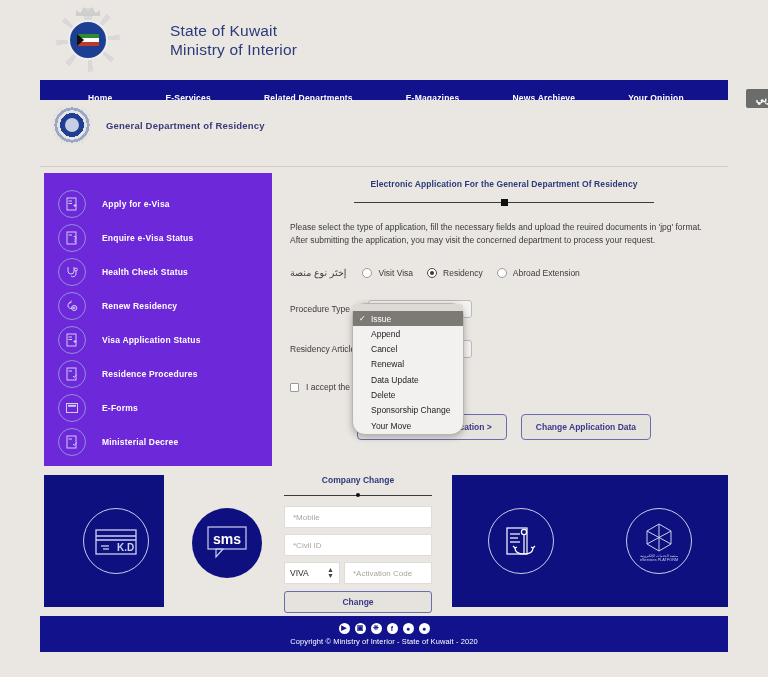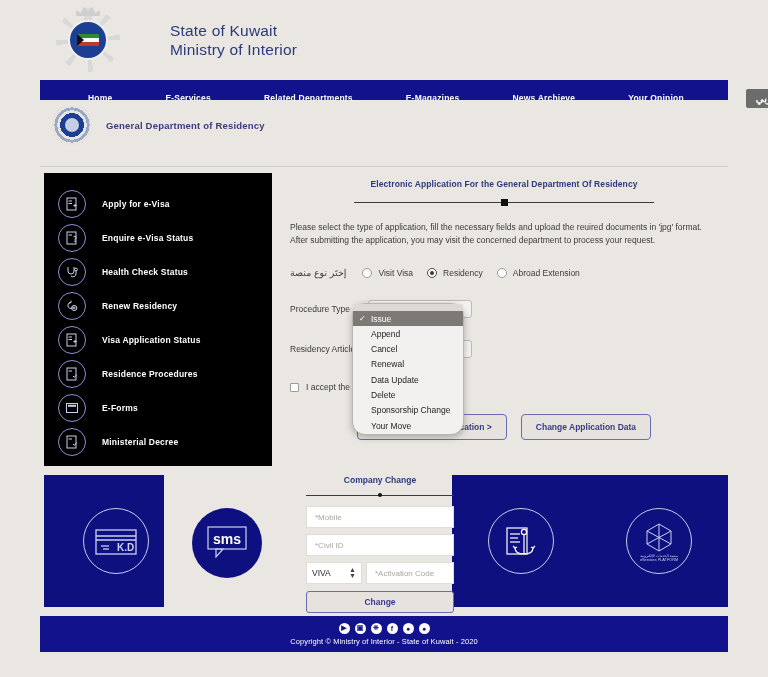--- a/index.html
+++ b/index.html
@@ -87,21 +87,21 @@
   .deptstrip .dept {
     margin-left: 14px; color: #3a3a7a; font-size: 9.5px; font-weight: bold; letter-spacing: .2px;
   }
   .hairline {
     position: absolute; left: 40px; top: 166px; width: 688px; height: 1px; background: #d3cfc8;
   }
 
   
   .sidebar {
     position: absolute; left: 44px; top: 173px; width: 228px; height: 293px;
-    background: #000000; padding: 14px 0 0 0;
+    background: #6d28d9; padding: 14px 0 0 0;
   }
   .side-item { display: flex; align-items: center; height: 34px; margin-bottom: 0; padding-left: 14px; }
   .side-icon {
     width: 28px; height: 28px; border-radius: 50%; border: 1px solid #8e93d6;
     display: flex; align-items: center; justify-content: center; flex: none;
   }
   .side-icon svg { display: block; }
   .side-label { color: #fff; font-size: 8.5px; font-weight: bold; margin-left: 16px; letter-spacing: .2px; }
 
   
@@ -176,21 +176,21 @@
   .p-right {
     position: absolute; left: 452px; top: 475px; width: 276px; height: 132px;
     background: #0f1080; display: flex; align-items: center; justify-content: space-around;
   }
   .circ {
     width: 66px; height: 66px; border-radius: 50%; border: 1px solid #c9cbe8;
     display: flex; align-items: center; justify-content: center;
   }
 
   
-  .cc { position: absolute; left: 296px; top: 475px; width: 168px; }
+  .cc { position: absolute; left: 274px; top: 475px; width: 168px; }
   .cc-title { text-align: center; color: #2b3a7a; font-size: 8.5px; font-weight: bold; }
   .cc-rule { position: relative; width: 148px; margin: 7px auto 0; height: 8px; }
   .cc-rule .line { position: absolute; left: 0; top: 3px; width: 100%; height: 1px; background: #3a3a3a; }
   .cc-rule .knob { position: absolute; left: 50%; top: 1px; width: 4px; height: 4px; background: #111; margin-left: -2px; border-radius: 50%; }
   .cc-in {
     width: 148px; height: 22px; margin: 6px auto 0; background: #fff;
     border: 1px solid #e0ddd8; display: flex; align-items: center; padding-left: 8px;
     color: #a9a6a1; font-size: 8px;
   }
   .cc-row { width: 148px; margin: 6px auto 0; display: flex; gap: 4px; }

